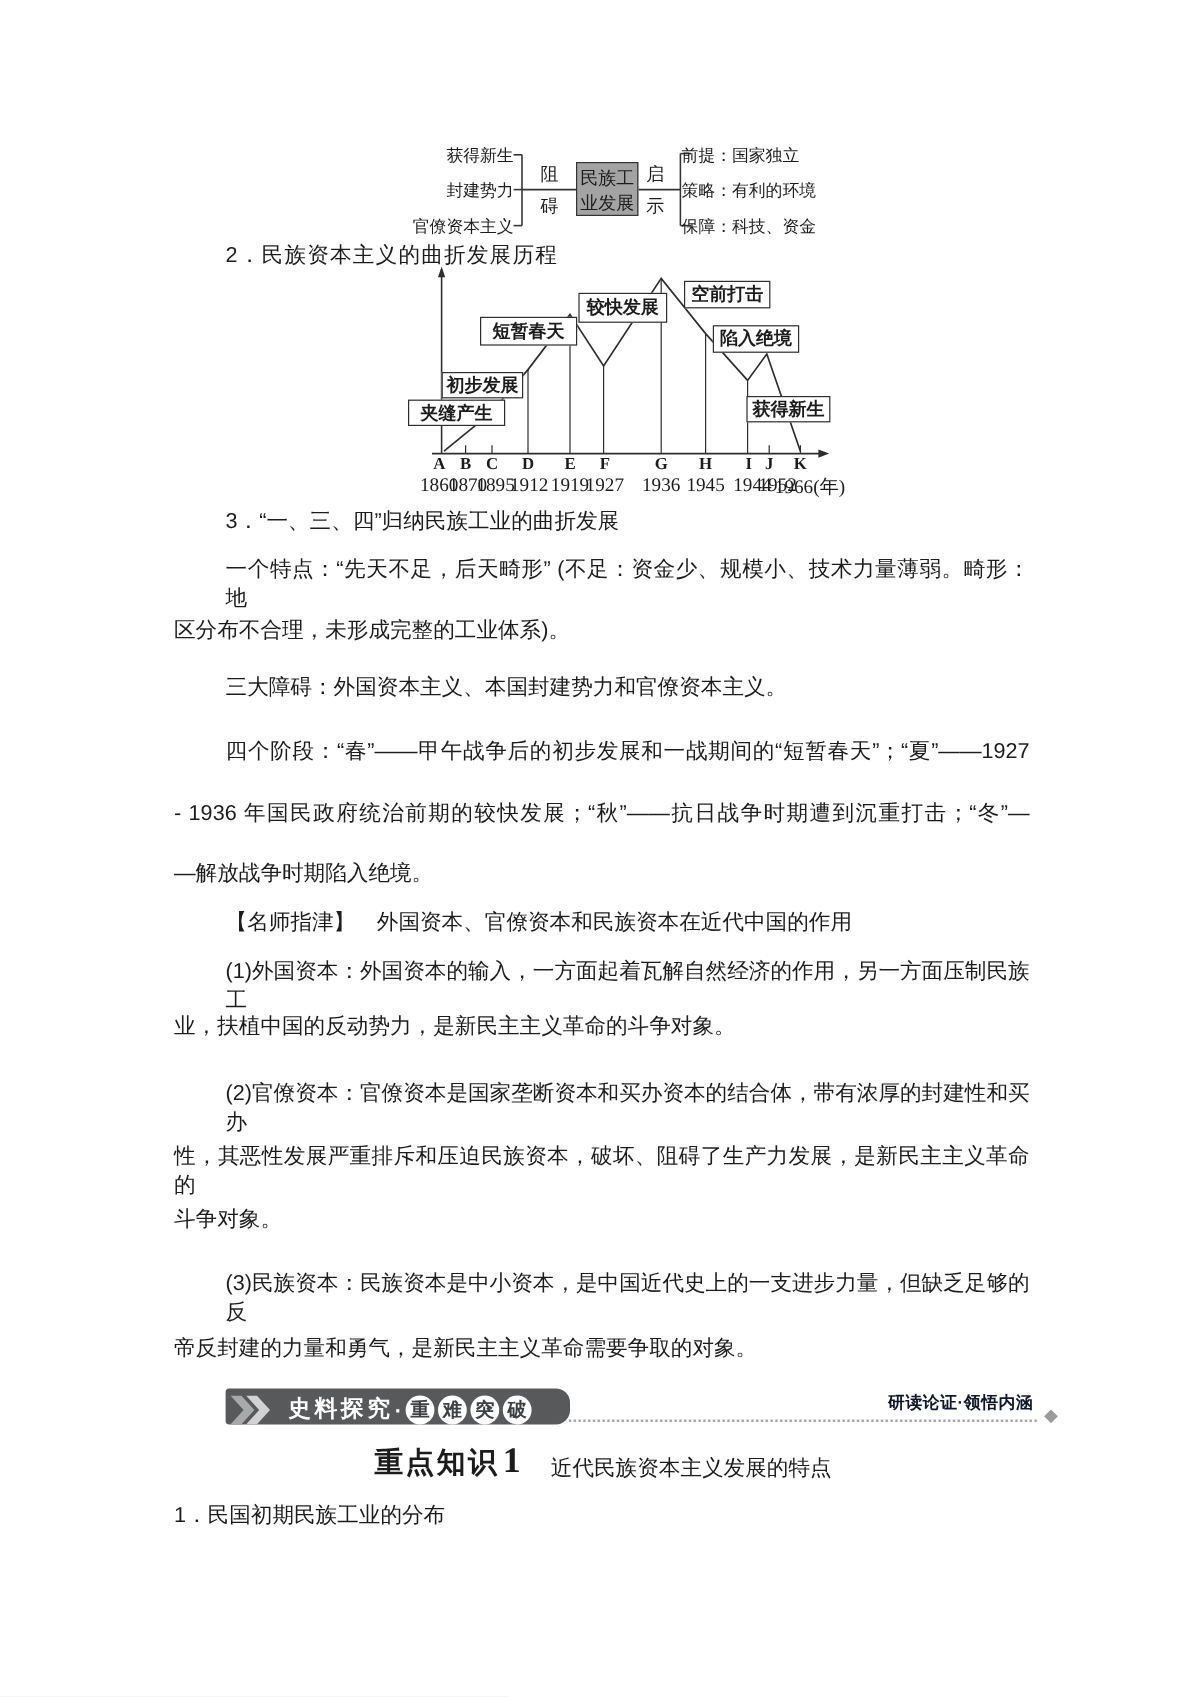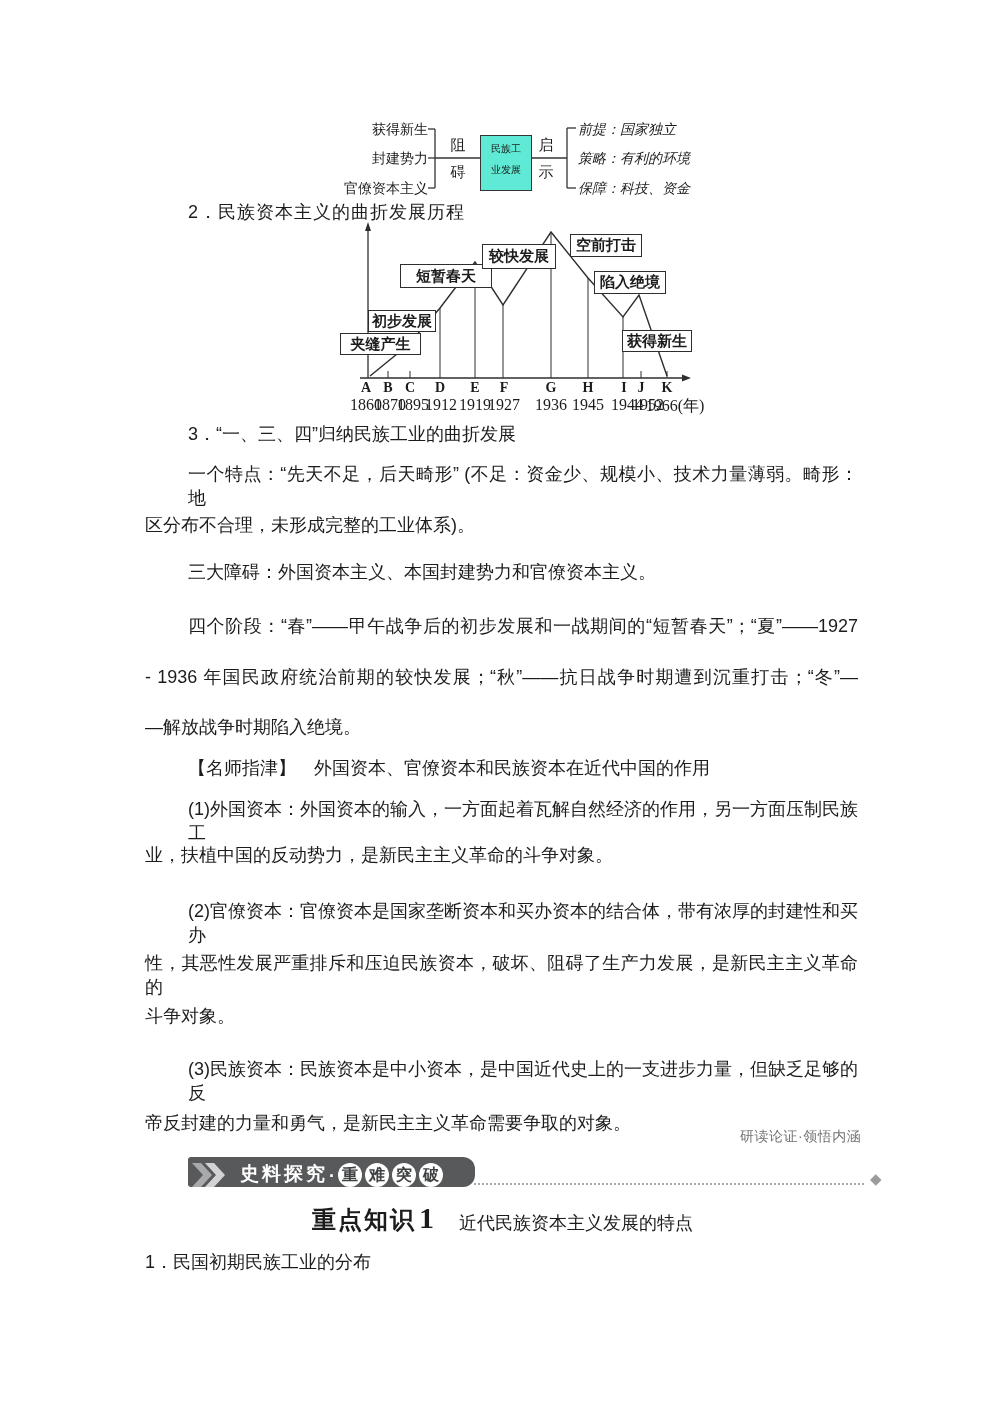--- a/index.html
+++ b/index.html
@@ -4,26 +4,26 @@
 <style>
   html,body{margin:0;padding:0;background:#e8e8e8;}
   #page{
     position:relative;width:1000px;height:1414px;background:#ffffff;
     margin:0 auto;overflow:hidden;
     font-family:"Liberation Sans",sans-serif;color:#1c1c1c;
   }
   
   #flow{position:absolute;left:340px;top:110px;width:370px;height:100px;font-size:14px;}
   #flow .cause{position:absolute;left:0;width:88px;text-align:right;white-space:nowrap;font-weight:500;}
-  #flow .outcome{position:absolute;left:238px;white-space:nowrap;font-weight:500;font-style:italic;}
+  #flow .outcome{position:absolute;left:228px;white-space:nowrap;font-weight:500;}
   #flow .relchar{position:absolute;width:16px;text-align:center;font-size:15px;font-weight:500;}
   #flow .cbox{
-    position:absolute;left:140px;top:25px;width:52px;height:56px;
-    border:1.5px solid #333;background:#5eead4;text-align:center;
-    font-size:10px;line-height:21px;padding-top:2px;box-sizing:border-box;font-weight:500;
+    position:absolute;left:140px;top:25px;width:52px;height:45px;
+    border:1.5px solid #333;background:#a3a3a3;text-align:center;
+    font-size:15px;line-height:21px;padding-top:2px;box-sizing:border-box;font-weight:500;
   }
   #flow svg{position:absolute;left:0;top:0;}
   
   .h2line{position:absolute;left:188px;top:200px;font-size:18px;font-weight:500;letter-spacing:1px;}
   
   #chart{position:absolute;left:330px;top:218px;width:380px;height:195px;}
   #chart svg{position:absolute;left:0;top:0;}
   .sbox{
     position:absolute;background:#ffffff;border:1px solid #2e2e2e;
     font-size:15px;font-weight:600;text-align:center;white-space:nowrap;
@@ -46,22 +46,22 @@
   }
   #banner .btitle{color:#ffffff;font-size:19px;font-weight:bold;letter-spacing:3px;margin-left:10px;}
   #banner .bdot{color:#ffffff;font-size:18px;font-weight:bold;margin:0 3px 0 1px;}
   #banner .circ{
     display:inline-flex;width:24px;height:24px;border-radius:50%;background:#ffffff;
     color:#3f4042;font-size:16px;font-weight:bold;align-items:center;justify-content:center;
     margin-right:3px;
   }
   #dotline{position:absolute;left:474px;top:1167px;width:390px;height:16px;
     border-bottom:2px dotted #a8a8a8;}
-  #banner-caption{position:absolute;left:740px;top:1128px;font-size:14px;font-weight:normal;
-    color:#737373;letter-spacing:0.5px;}
+  #banner-caption{position:absolute;left:740px;top:1160px;font-size:14px;font-weight:bold;
+    color:#0f172a;letter-spacing:0.5px;}
   #diamond{position:absolute;left:870px;top:1170px;font-size:15px;color:#9b9b9d;}
   
   #kp{position:absolute;left:312px;top:1201px;display:flex;align-items:baseline;}
   #kp .kplabel{font-size:24px;font-weight:bold;letter-spacing:2px;}
   #kp .kpnum{font-size:30px;font-weight:bold;font-family:"Liberation Serif",serif;margin-left:3px;}
   #kp-sub{position:absolute;left:459px;top:1211px;font-size:18px;font-weight:500;}
   #kp-item{position:absolute;left:145px;top:1250px;font-size:18px;font-weight:500;}
 </style>
 </head>
 <body>
@@ -126,21 +126,21 @@
         <line x1="221" y1="14" x2="221" y2="160"></line>
         <line x1="258" y1="60" x2="258" y2="160"></line>
         <line x1="293" y1="99" x2="293" y2="160"></line>
       </g>
 
       <polyline points="40,158 78,127 110,90 145,44 173,87 221,14 258,60 293,99 309,77 337,158" fill="none" stroke="#2e2e2e" stroke-width="1.4"></polyline>
     </svg>
 
     <div class="sbox" style="left:10px;top:115px;width:81px;height:22px">夹缝产生</div>
     <div class="sbox" style="left:38px;top:92px;width:68px;height:22px">初步发展</div>
-    <div class="sbox" style="left:70px;top:46px;width:92px;height:24px">短暂春天</div>
+    <div class="sbox" style="left:70px;top:46px;width:81px;height:24px">短暂春天</div>
     <div class="sbox" style="left:152px;top:26px;width:74px;height:25px">较快发展</div>
     <div class="sbox" style="left:240px;top:16px;width:72px;height:23px">空前打击</div>
     <div class="sbox" style="left:264px;top:53px;width:72px;height:23px">陷入绝境</div>
     <div class="sbox" style="left:292px;top:112px;width:70px;height:22px">获得新生</div>
 
     <span class="xl" style="left:36px">A</span>
     <span class="xl" style="left:58px">B</span>
     <span class="xl" style="left:80px">C</span>
     <span class="xl" style="left:110px">D</span>
     <span class="xl" style="left:145px">E</span>

